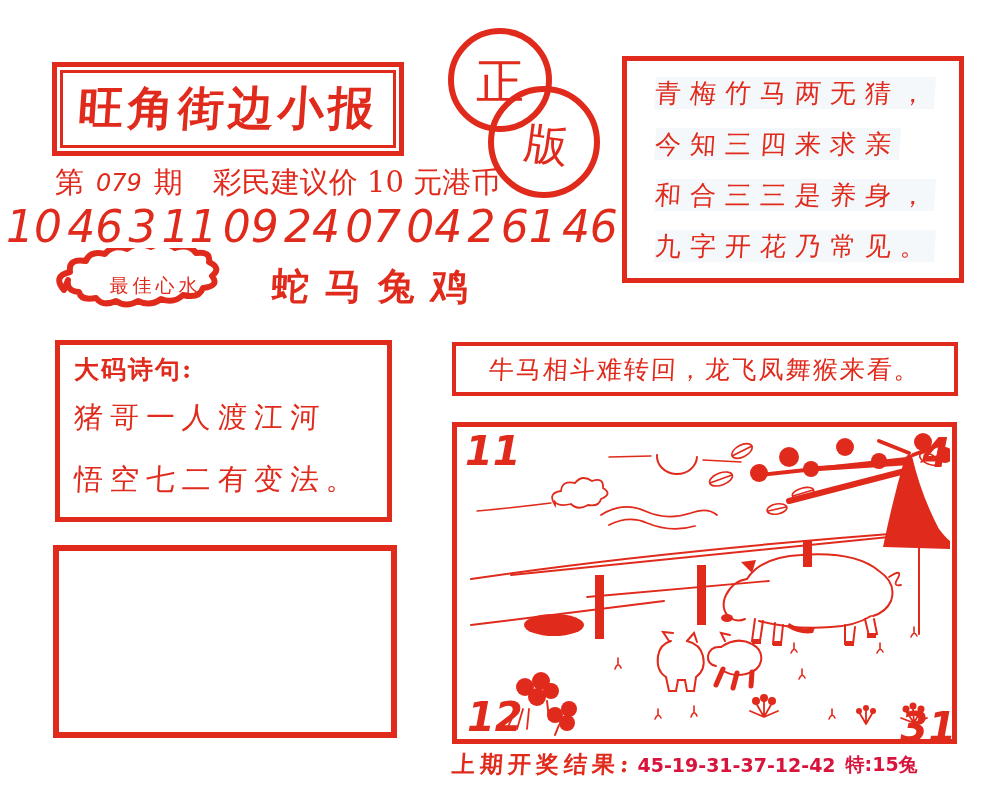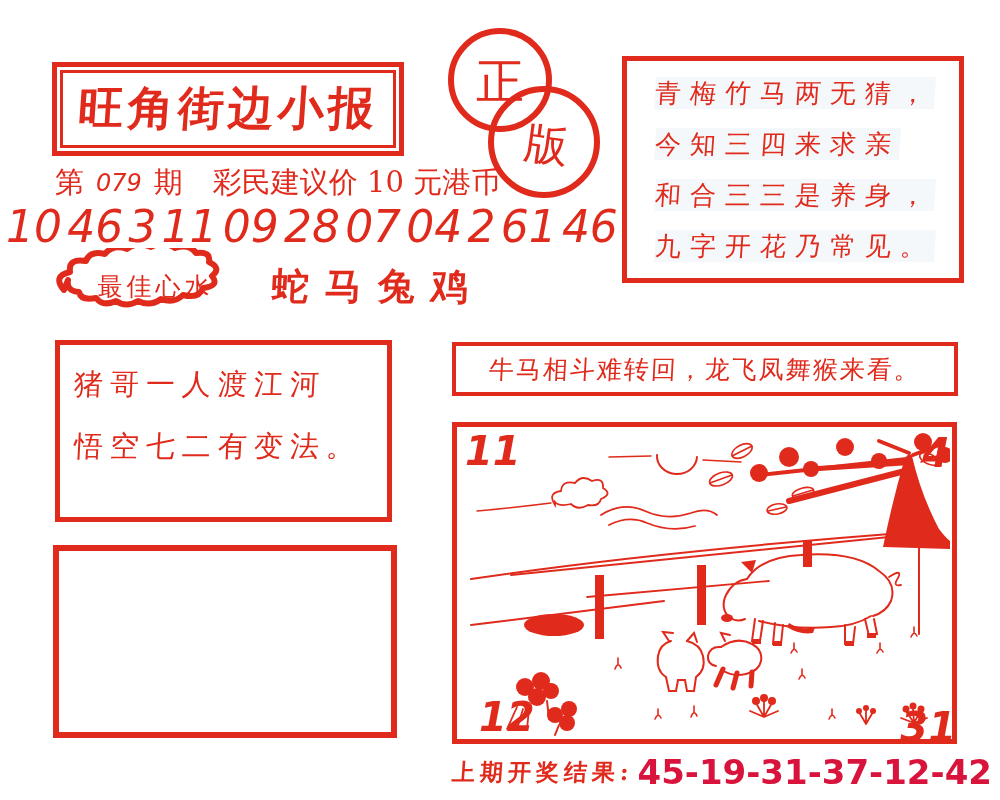--- a/index.html
+++ b/index.html
@@ -39,21 +39,21 @@
     position:absolute;left:6px;top:200px;width:612px;height:52px;
     display:flex;justify-content:space-between;align-items:center;
     font-family:"DejaVu Sans",sans-serif;font-style:italic;
     font-size:44px;font-weight:500;
   }
   
   .best-picks{position:absolute;left:48px;top:248px;width:215px;height:72px;}
   .best-picks svg{position:absolute;inset:0;}
   .best-picks-label{
     position:absolute;inset:0;display:flex;align-items:center;justify-content:center;
-    font-family:"DejaVu Serif",serif;font-size:25px;letter-spacing:4px;padding-top:4px;
+    font-family:"DejaVu Serif",serif;font-size:19px;letter-spacing:4px;padding-top:4px;
   }
   .animals{
     position:absolute;left:272px;top:262px;font-family:"DejaVu Serif",serif;
     font-size:37px;font-weight:bold;letter-spacing:16px;white-space:nowrap;
     transform:skewX(-3deg);
   }
   
   .fine-code-label{
     position:absolute;left:630px;top:16px;font-family:"DejaVu Serif",serif;
     font-size:26px;font-weight:bold;letter-spacing:3px;
@@ -100,32 +100,32 @@
     position:absolute;left:452px;top:422px;width:505px;height:322px;
     border:5px solid var(--red);box-sizing:border-box;background:#fff;
   }
   .picture-box svg{position:absolute;left:2px;top:2px;}
   .corner-num{
     position:absolute;font-family:"DejaVu Sans",sans-serif;font-style:italic;
     font-weight:bold;font-size:40px;color:var(--red);line-height:1;
   }
   .cn-tl{left:8px;top:4px;}
   .cn-tr{right:2px;top:6px;}
-  .cn-bl{left:10px;bottom:2px;margin-left:12px;}
+  .cn-bl{left:10px;bottom:2px;}
   .cn-br{right:-4px;bottom:-8px;}
   
   .result-line{
     position:absolute;left:452px;top:749px;display:flex;align-items:center;white-space:nowrap;
   }
   .result-label{
     font-family:"DejaVu Serif",serif;font-size:23px;letter-spacing:5px;font-weight:bold;
     transform:skewX(-4deg);margin-right:4px;
   }
   .result-numbers,.result-special{
-    font-family:"DejaVu Sans",sans-serif;font-size:34px;font-weight:bold;color:var(--boldred);
+    font-family:"DejaVu Sans",sans-serif;font-size:19px;font-weight:bold;color:var(--boldred);
   }
   .result-special{margin-left:10px;}
 </style>
 </head>
 <body>
 
 <div id="page">
 
   <div class="title-box">
     <div class="title-inner">
@@ -149,21 +149,21 @@
     <span class="gap"></span>
     <span>彩民建议价 10 元港币</span>
   </div>
 
   <div class="numbers-row">
     <span>10</span>
     <span>46</span>
     <span>3</span>
     <span>11</span>
     <span>09</span>
-    <span>28</span>
+    <span>24</span>
     <span>07</span>
     <span>04</span>
     <span>2</span>
     <span>61</span>
     <span>46</span>
   </div>
 
   <div class="best-picks">
     <svg width="215" height="72" viewBox="0 0 215 72">
       <path d="M16 42 q-12 -14 6 -18 q-2 -14 16 -11 q4 -11 19 -7 q8 -10 22 -5 q10 -8 24 -2 q12 -7 24 1 q14 -5 21 5 q15 -2 13 9 q13 6 3 14 q8 10 -9 12 q-4 11 -20 7 q-9 9 -22 4 q-11 8 -23 2 q-12 7 -22 0 q-13 6 -20 -3 q-15 3 -17 -6 q-13 -1 -11 -12 z" fill="none" stroke="#e02a1c" stroke-width="6" stroke-linejoin="round"></path>
@@ -173,20 +173,21 @@
   <div class="animals">蛇马兔鸡</div>
 
   <div class="fine-code-box">
     <div class="poem-line"><span>青梅竹马两无猜，</span></div>
     <div class="poem-line"><span>今知三四来求亲</span></div>
     <div class="poem-line"><span>和合三三是养身，</span></div>
     <div class="poem-line"><span>九字开花乃常见。</span></div>
   </div>
 
   <div class="big-code-box">
+    <div class="big-code-label">大码诗句:</div>
     <div class="big-code-line">猪哥一人渡江河</div>
     <div class="big-code-line">悟空七二有变法。</div>
   </div>
 
   <div class="blank-box"></div>
 
   <div class="riddle-box">
     <div class="riddle-text">牛马相斗难转回，龙飞凤舞猴来看。</div>
   </div>
 

